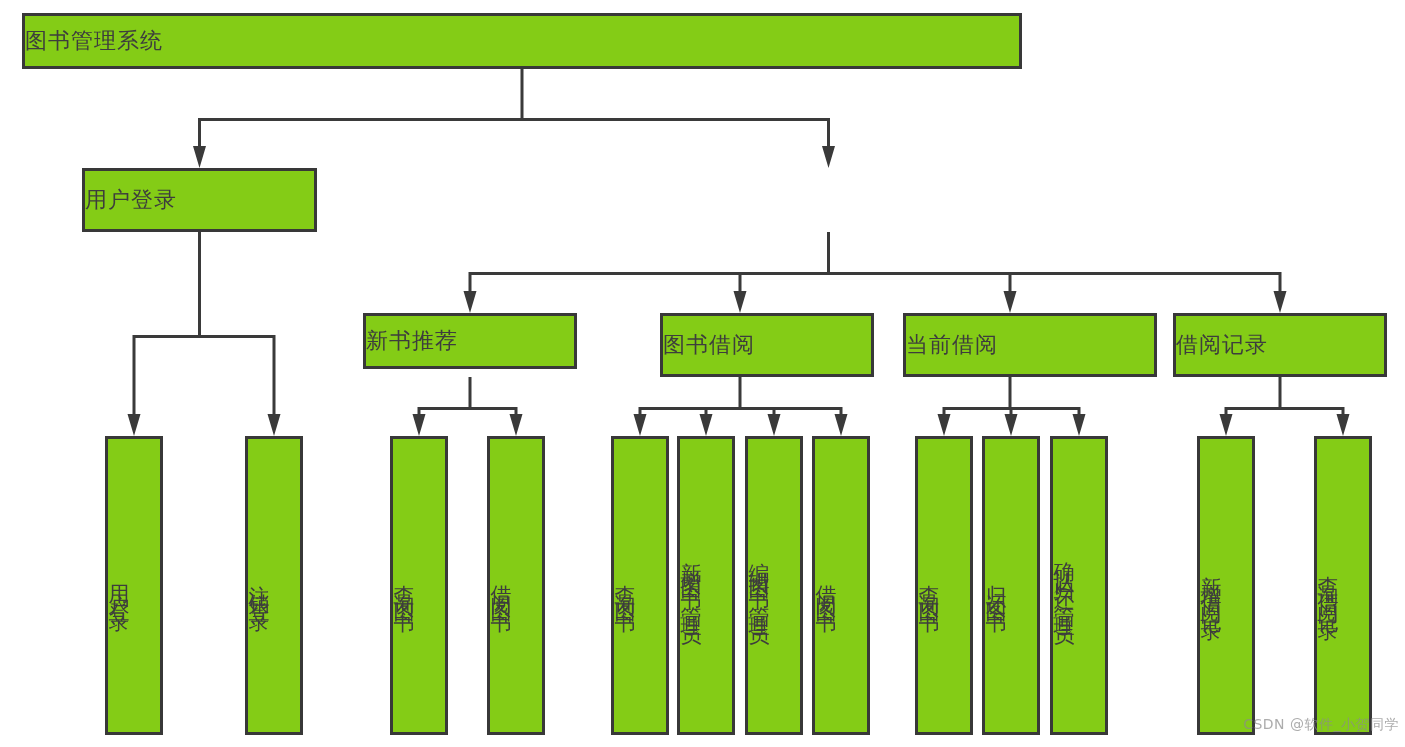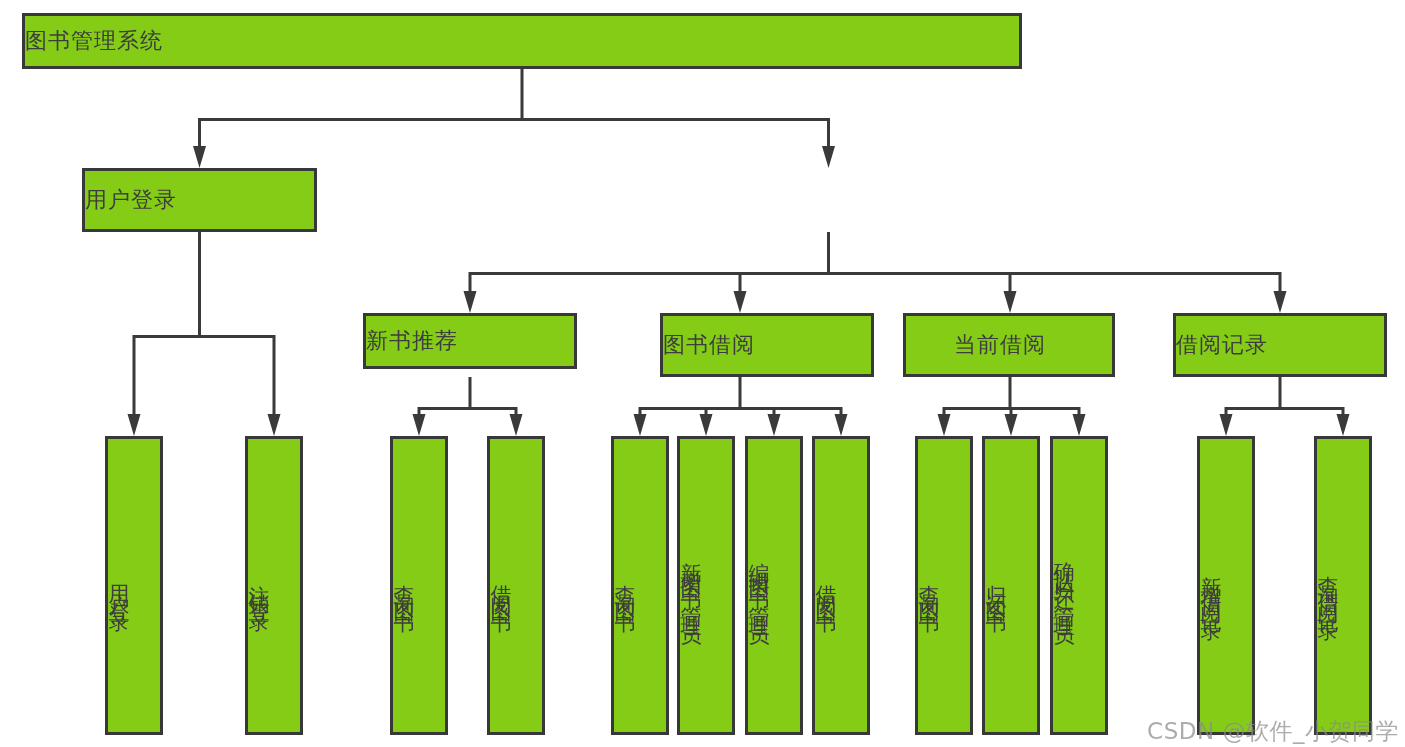--- a/index.html
+++ b/index.html
@@ -45,41 +45,41 @@
     line-height: 1;
     letter-spacing: 9px;
     color: #3d3d3d;
     white-space: nowrap;
   }
   .root-box   { left: 22px;  top: 13px;  width: 1000px; height: 56px; }
   .l2-login   { left: 82px;  top: 168px; width: 235px;  height: 64px; }
   .l2-mgmt    { left: 710px; top: 168px; width: 237px;  height: 64px; }
   .l3-new     { left: 363px; top: 313px; width: 214px;  height: 56px; }
   .l3-borrow  { left: 633px; top: 313px; width: 214px;  height: 64px; margin-left: 27px; }
-  .l3-current { left: 903px; top: 313px; width: 212px;  height: 64px; padding-left: 48px; }
+  .l3-current { left: 903px; top: 313px; width: 254px;  height: 64px; }
   .l3-record  { left: 1173px; top: 313px; width: 214px; height: 64px; }
   .leaf { top: 436px; width: 58px; height: 299px; }
   .leaf-1  { left: 105px; }
   .leaf-2  { left: 245px; }
   .leaf-3  { left: 390px; }
   .leaf-4  { left: 487px; }
   .leaf-5  { left: 611px; }
   .leaf-6  { left: 677px; }
   .leaf-7  { left: 745px; }
   .leaf-8  { left: 812px; }
   .leaf-9  { left: 915px; }
   .leaf-10 { left: 982px; }
   .leaf-11 { left: 1050px; }
   .leaf-12 { left: 1197px; }
   .leaf-13 { left: 1314px; }
   .watermark {
     position: absolute;
     right: 6px;
     top: 716px;
-    font-size: 23px;
+    font-size: 14px;
     color: rgba(140, 140, 140, 0.72);
     z-index: 10;
     white-space: nowrap;
     letter-spacing: 0.5px;
   }
 </style>
 </head>
 <body>
 
 <div class="stage">

